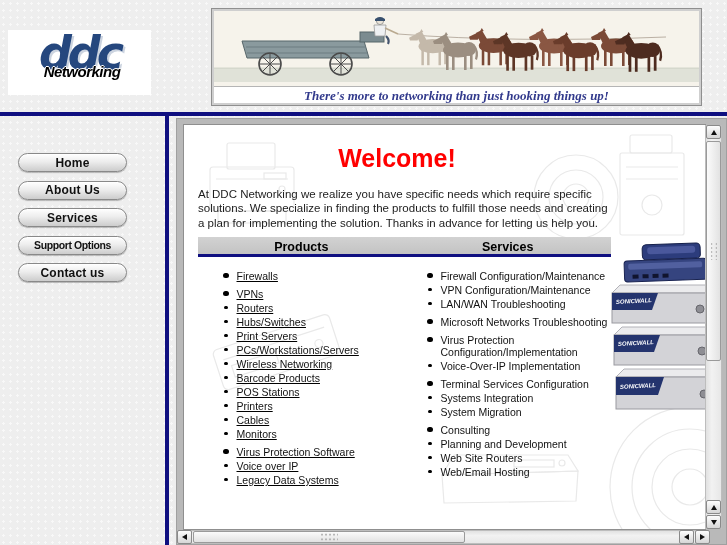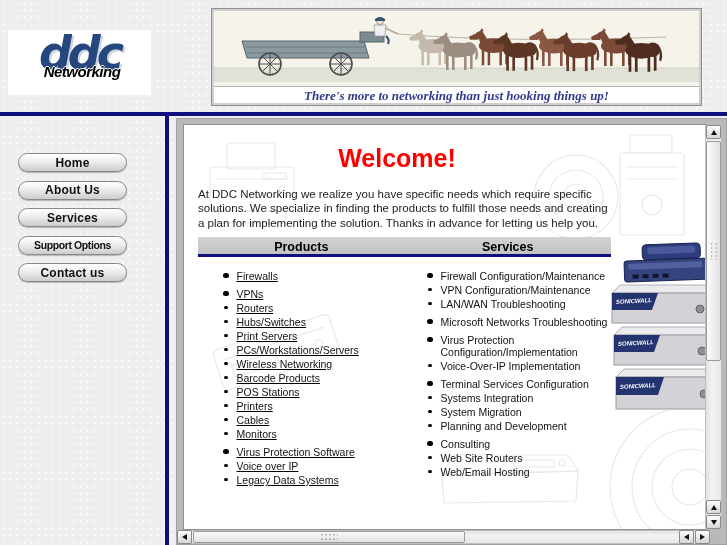--- a/index.html
+++ b/index.html
@@ -413,28 +413,28 @@
           <div class="li">
             <span class="bullet"></span>
             <span class="li-label">Systems Integration</span>
           </div>
 
           <div class="li">
             <span class="bullet"></span>
             <span class="li-label">System Migration</span>
           </div>
 
+          <div class="li major">
+            <span class="bullet"></span>
+            <span class="li-label">Consulting</span>
+          </div>
+
           <div class="li">
             <span class="bullet"></span>
             <span class="li-label">Planning and Development</span>
-          </div>
-
-          <div class="li major">
-            <span class="bullet"></span>
-            <span class="li-label">Consulting</span>
           </div>
 
           <div class="li">
             <span class="bullet"></span>
             <span class="li-label">Web Site Routers</span>
           </div>
 
           <div class="li">
             <span class="bullet"></span>
             <span class="li-label">Web/Email Hosting</span>

